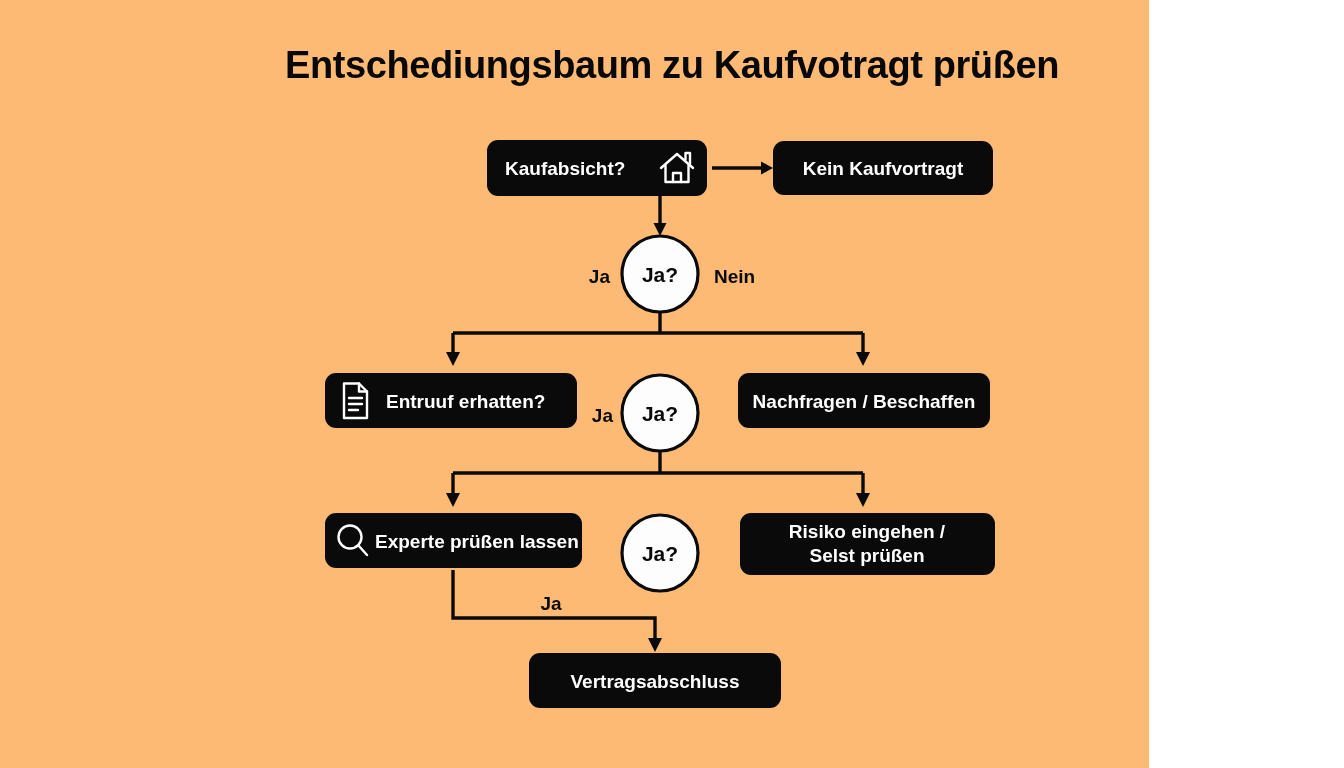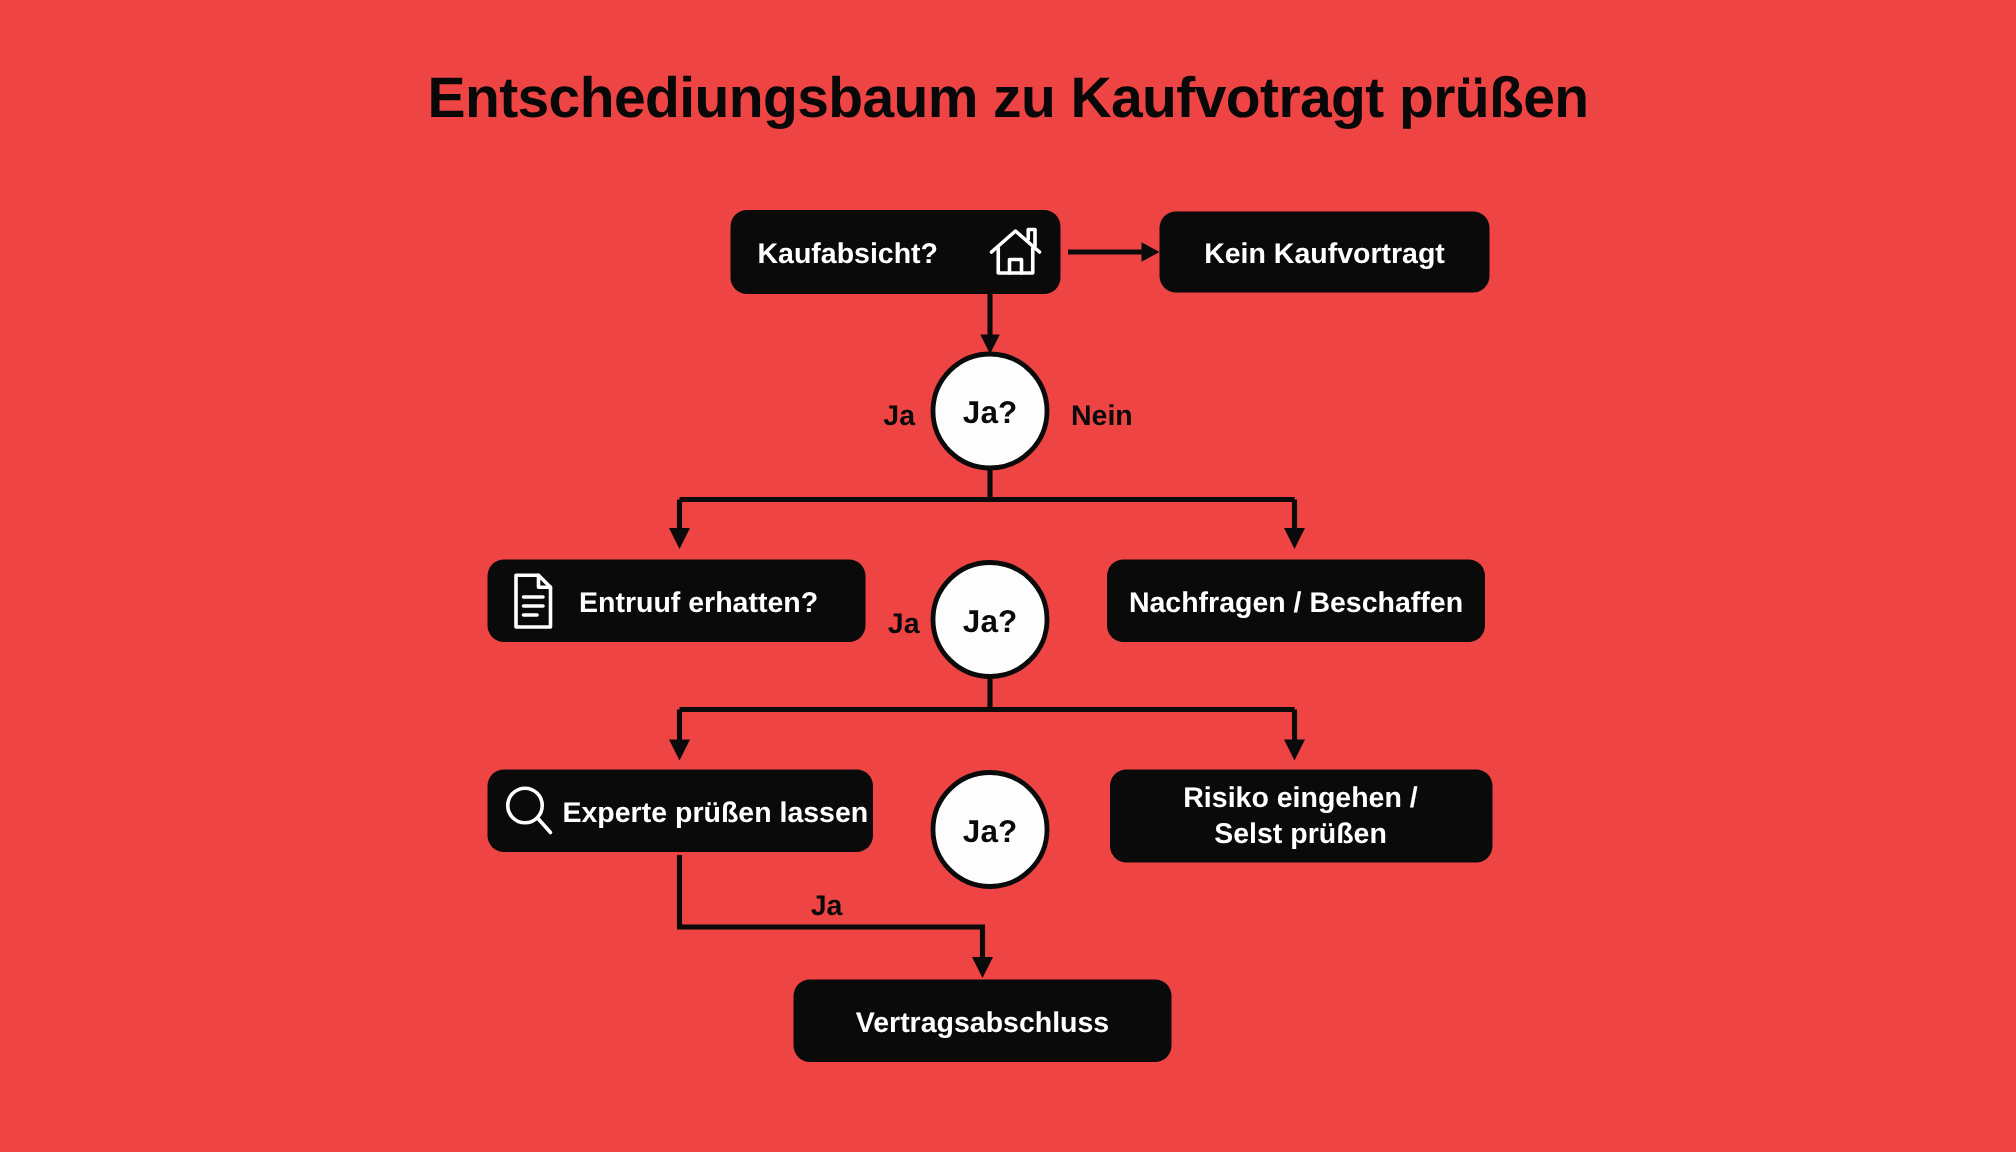--- a/index.html
+++ b/index.html
@@ -2,23 +2,23 @@
 <html><head>
 <meta charset="utf-8">
 <style>
   html, body {
     margin: 0;
     padding: 0;
     background: #ffffff;
   }
   #page {
     position: relative;
-    width: 1344px;
+    width: 1149px;
     height: 768px;
-    background: #ef4444;
+    background: #fdba74;
     overflow: hidden;
     font-family: "Liberation Sans", sans-serif;
   }
   #diagram {
     position: absolute;
     inset: 0;
     width: 1344px;
     height: 768px;
   }
   .title-text {

